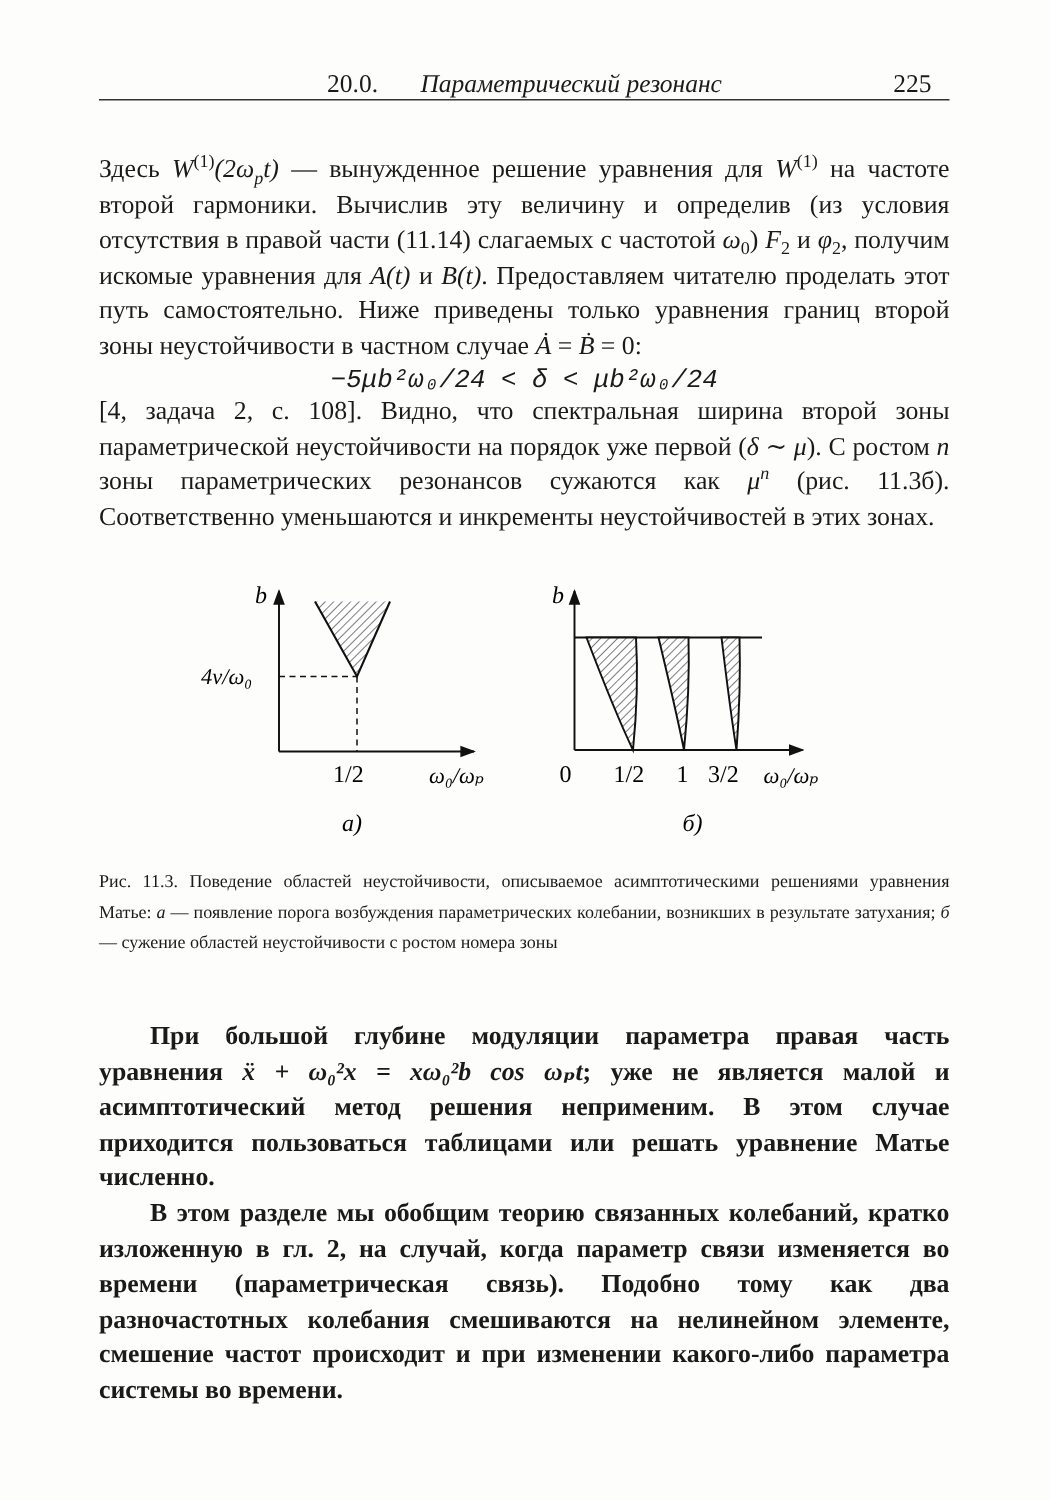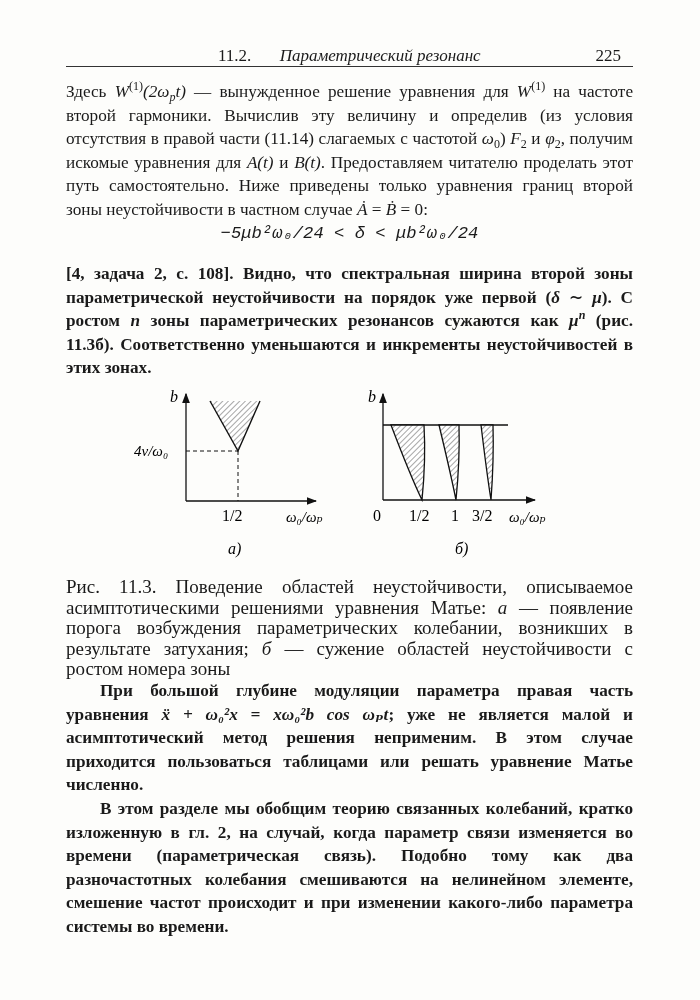--- a/index.html
+++ b/index.html
@@ -6,41 +6,41 @@
   body { width:700px; height:1000px; background:#fdfdfb; color:#1a1a1a; position:relative; overflow:hidden;
          font-family:"Liberation Serif","DejaVu Serif",serif; }
   .header { position:absolute; left:66px; right:67px; top:44px; height:22px; border-bottom:1px solid #333; }
   .header .sect { position:absolute; left:152px; top:2px; font-size:17px; }
   .header .sect i { font-style:italic;margin-left:24px; }
   .header .pageno { position:absolute; right:12px; top:2px; font-size:17px; }
   .text { position:absolute; left:66px; width:567px; font-size:17.2px; line-height:23.6px; text-align:justify; }
   .text p { margin:0; }
   .indent { text-indent:34px;font-weight:bold; }
   .formula { text-align:center; font-style:italic;font-family:Liberation Mono, monospace; }
-  .caption { position:absolute; left:66px; width:567px; top:577px; font-size:19px; line-height:20.5px; text-align:justify; }
+  .caption { position:absolute; left:66px; width:567px; top:577px; font-size:12px; line-height:20.5px; text-align:justify; }
   .m { font-style:italic; }
   svg text { font-family:"Liberation Serif","DejaVu Serif",serif; }
   sup,sub { font-size:70%; line-height:0; }
 </style>
 </head>
 <body>
 
 <div class="header">
-  <span class="sect"><span>11.2.</span> <i>Параметрический резонанс</i></span>
+  <span class="sect"><span>20.0.</span> <i>Параметрический резонанс</i></span>
   <span class="pageno">225</span>
 </div>
 
-<div class="text" style="top:80px;">
+<div class="text" style="top:101px;">
   <p>
     <span>Здесь </span><span class="m">W</span><sup>(1)</sup><span class="m"><span>(2ω</span><sub>p</sub><span>t)</span></span><span> — вынужденное решение уравнения для </span><span class="m">W</span><sup>(1)</sup><span> на частоте второй гармоники. Вычислив эту величину и определив (из условия отсутствия в правой части (11.14) слагаемых с частотой </span><span class="m">ω</span><sub>0</sub>) <span class="m">F</span><sub>2</sub><span> и </span><span class="m">φ</span><sub>2</sub><span>, получим искомые уравнения для </span><span class="m">A(t)</span><span> и </span><span class="m">B(t)</span><span>. Предоставляем читателю проделать этот путь самостоятельно. Ниже приведены только уравнения границ второй зоны неустойчивости в частном случае </span><span class="m">Ȧ</span><span> = </span><span class="m">Ḃ</span><span> = 0:</span>
   </p>
   <p class="formula">−5μb²ω₀/24 &lt; δ &lt; μb²ω₀/24</p>
 </div>
 
-<div class="text" style="top:262px;font-weight:bold;">
+<div class="text" style="top:262px;">
   <p><span>[4, задача 2, с. 108]. Видно, что спектральная ширина второй зоны параметрической неустойчивости на порядок уже первой (</span><span class="m">δ ∼ μ</span><span>). С ростом </span><span class="m">n</span><span> зоны параметрических резонансов сужаются как </span><span class="m">μ</span><sup class="m">n</sup><span> (рис. 11.3б). Соответственно уменьшаются и инкременты неустойчивостей в этих зонах.</span></p>
 </div>
 
 <svg style="position:absolute;left:130px;top:380px;" width="210" height="180" viewBox="0 0 210 180">
   <defs>
     <pattern id="hatch" patternUnits="userSpaceOnUse" width="4" height="4" patternTransform="rotate(45)">
       <rect width="4" height="4" fill="#ffffff"></rect>
       <line x1="0" y1="0" x2="0" y2="4" stroke="#777" stroke-width="1.3"></line>
     </pattern>
     <marker id="arr" markerWidth="8" markerHeight="8" refX="7" refY="4" orient="auto">

